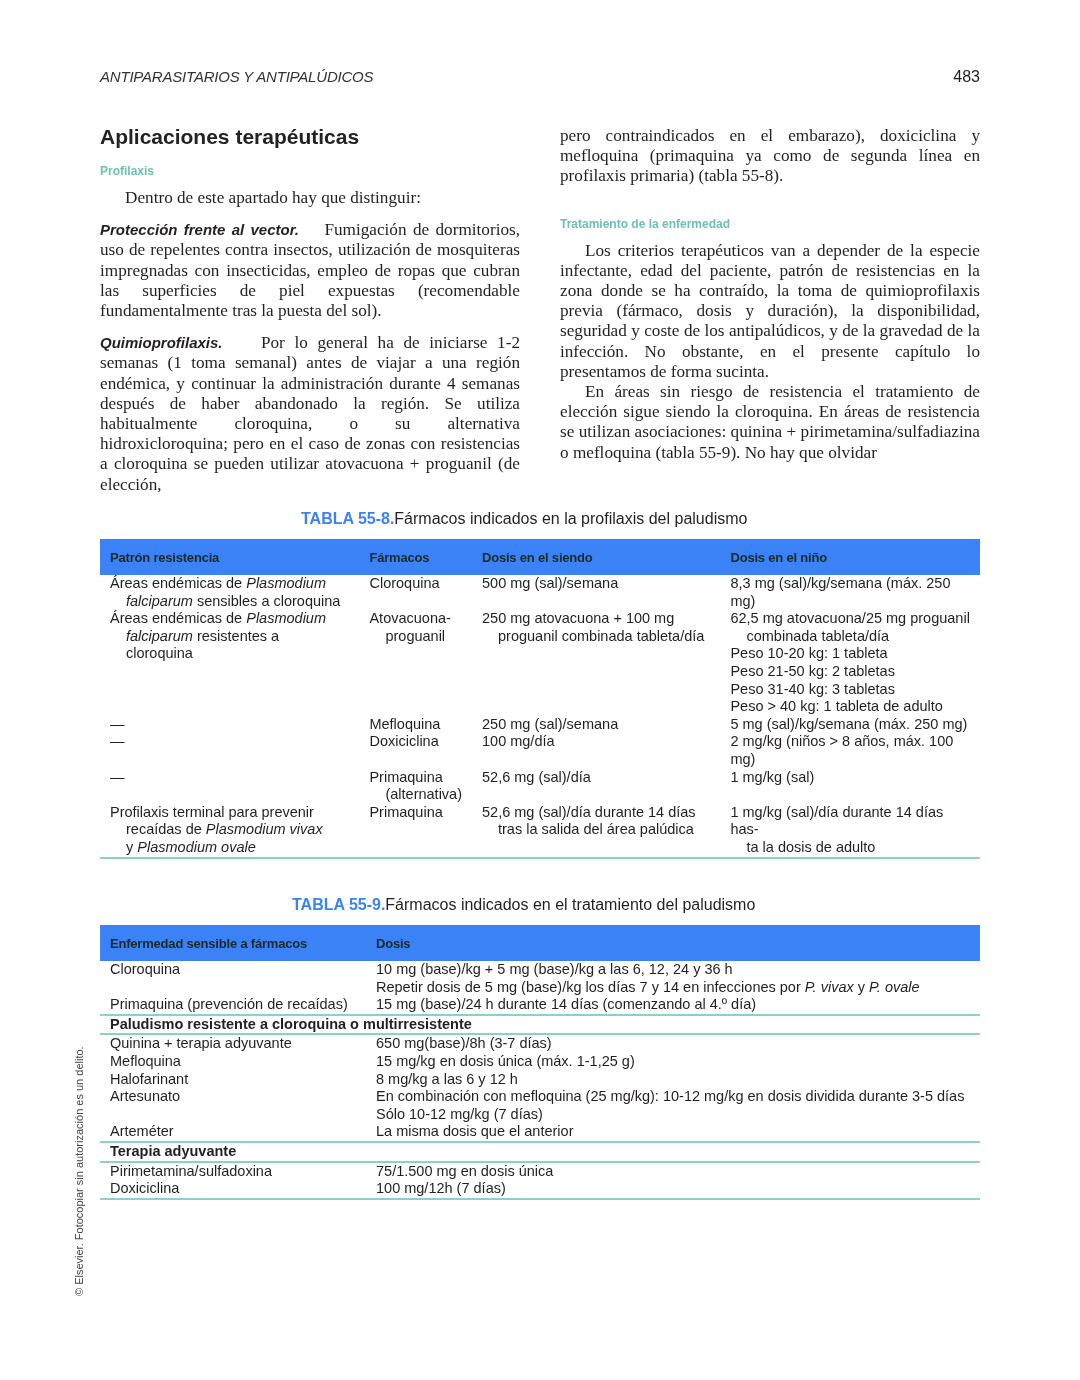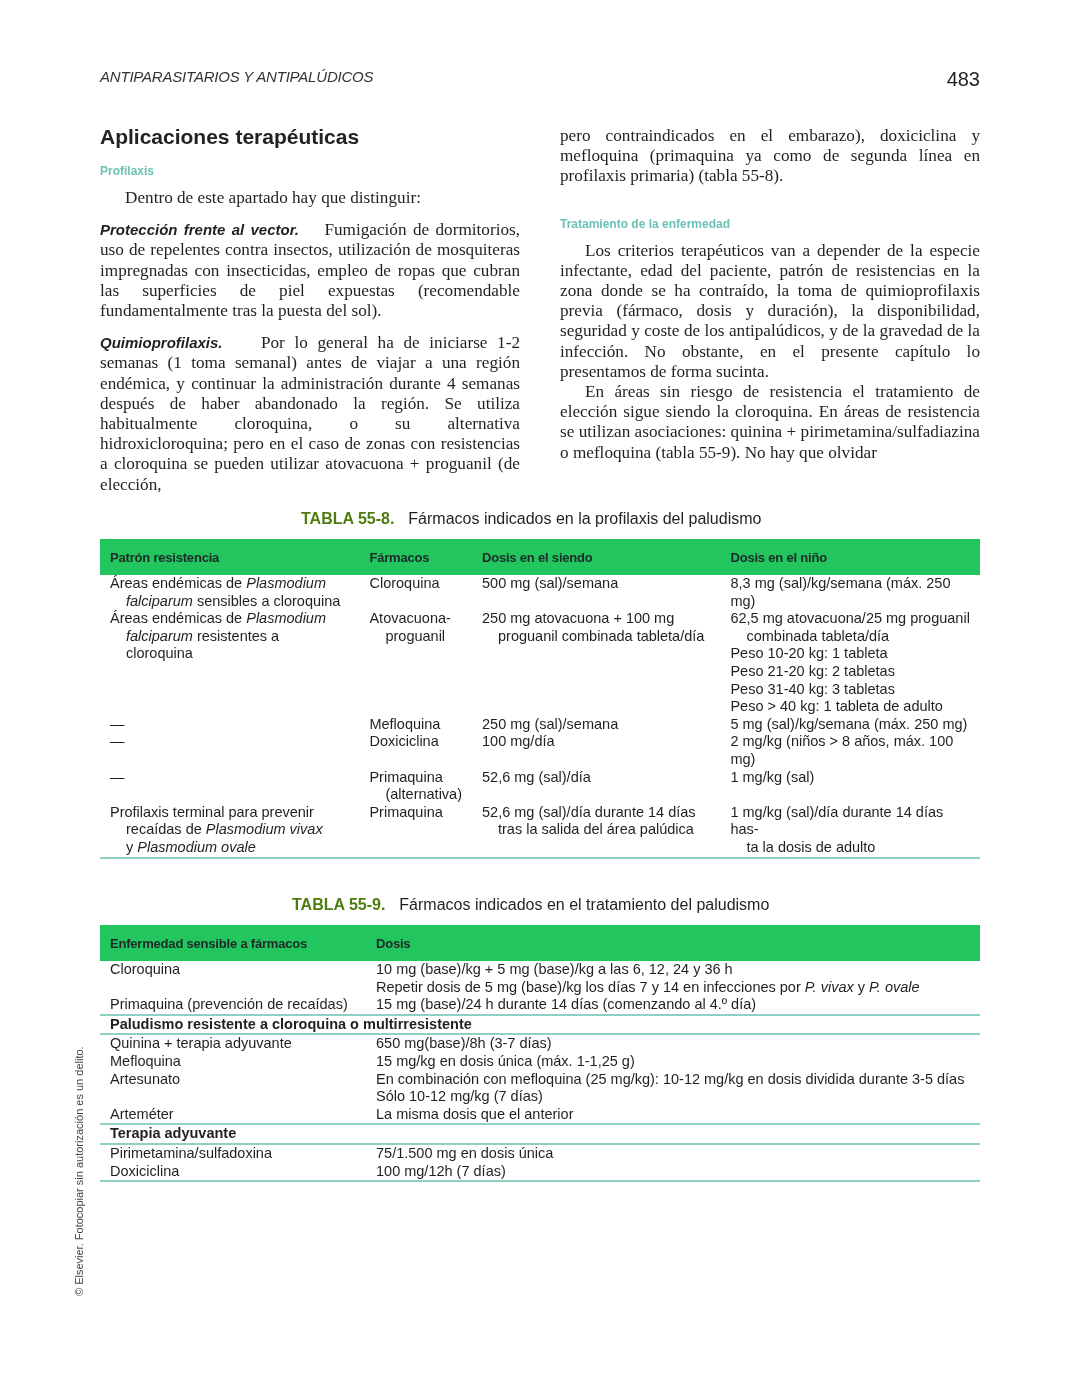--- a/index.html
+++ b/index.html
@@ -1,34 +1,34 @@
 <!DOCTYPE html>
 <html><head>
 <meta charset="utf-8">
 <style>
   html, body { margin: 0; padding: 0; background: #ffffff; }
   body { width: 1080px; height: 1380px; position: relative; overflow: hidden; color: #231f20; }
   .running-head { position: absolute; left: 100px; top: 68px; font-family: "Liberation Sans", sans-serif; font-style: italic; font-size: 15px; color: #333; letter-spacing: -0.2px; }
-  .page-number { position: absolute; right: 100px; top: 68px; font-family: "Liberation Sans", sans-serif; font-size: 20px; color: #231f20; }
+  .page-number { position: absolute; right: 100px; top: 68px; font-family: "Liberation Sans", sans-serif; font-size: 16px; color: #231f20; }
   .col { position: absolute; top: 124px; width: 420px; font-family: "Liberation Serif", serif; font-size: 17.2px; line-height: 20.2px; text-align: justify; }
   .col-left { left: 100px; }
   .col-right { left: 560px; top: 126px; }
   .section-title { font-family: "Liberation Sans", sans-serif; font-size: 21px; color: #222; margin: 0 0 10px 0; line-height: 26px; }
   .subhead { font-family: "Liberation Sans", sans-serif; font-weight: bold; font-size: 12px; color: #6cc2b2; margin: 0 0 6px 0; line-height: 22px; }
   .para { margin: 0; }
   .indent { text-indent: 25px; }
   .run-in { font-family: "Liberation Sans", sans-serif; font-weight: bold; font-style: italic; font-size: 15px; }
   .gap-s { height: 12px; }
   .gap-l { height: 26px; }
 
   .table-caption { position: absolute; font-family: "Liberation Sans", sans-serif; font-size: 16px; color: #231f20; }
-  .table-caption .num { color: #4d7c0f; font-weight: bold; margin-right: 14px; }
+  .table-caption .num { color: #3b82f6; font-weight: bold; }
 
   table.t { position: absolute; left: 100px; width: 880px; border-collapse: collapse; font-family: "Liberation Sans", sans-serif; font-size: 14.5px; color: #231f20; }
-  table.t th { background: #22c55e; text-align: left; font-weight: bold; font-size: 13px; padding: 0 10px; height: 36px; letter-spacing: -0.2px; color: #1d2a28; }
+  table.t th { background: #3b82f6; text-align: left; font-weight: bold; font-size: 13px; padding: 0 10px; height: 36px; letter-spacing: -0.2px; color: #1d2a28; }
   table.t td { vertical-align: top; padding: 0 10px; line-height: 17.6px; }
   .line { display: block; }
   .first-row td { padding-top: 8px; }
   .bottom-rule td { border-bottom: 2px solid #8fd0c4; padding-bottom: 8px; }
   .group-head td { font-weight: bold; padding-top: 8px; padding-bottom: 9px; border-bottom: 2px solid #8fd0c4; }
 
   .copyright { position: absolute; left: 73px; top: 1296px; transform-origin: left top; transform: rotate(-90deg); font-family: "Liberation Sans", sans-serif; font-size: 11px; color: #444; white-space: nowrap; }
 </style>
 </head>
 <body>
@@ -92,21 +92,21 @@
         <span class="line" style="padding-left:16px;">proguanil</span>
       </td>
       <td>
         <span class="line">250 mg atovacuona + 100 mg</span>
         <span class="line" style="padding-left:16px;">proguanil combinada tableta/día</span>
       </td>
       <td>
         <span class="line">62,5 mg atovacuona/25 mg proguanil</span>
         <span class="line" style="padding-left:16px;">combinada  tableta/día</span>
         <span class="line">Peso 10-20 kg: 1 tableta</span>
-        <span class="line">Peso 21-20 kg: 2 tabletas</span>
+        <span class="line">Peso 21-50 kg: 2 tabletas</span>
         <span class="line">Peso 31-40 kg: 3 tabletas</span>
         <span class="line">Peso &gt; 40 kg: 1 tableta de adulto</span>
       </td>
     </tr>
     <tr>
       <td>—</td>
       <td>Mefloquina</td>
       <td>250 mg (sal)/semana</td>
       <td>5 mg (sal)/kg/semana (máx. 250 mg)</td>
     </tr>
@@ -176,20 +176,24 @@
     </tr>
     <tr class="first-row">
       <td>Quinina + terapia adyuvante</td>
       <td>650 mg(base)/8h (3-7 días)</td>
     </tr>
     <tr>
       <td>Mefloquina</td>
       <td>15 mg/kg en dosis única (máx. 1-1,25 g)</td>
     </tr>
     <tr>
+      <td>Halofarinant</td>
+      <td>8 mg/kg a las 6 y 12 h</td>
+    </tr>
+    <tr>
       <td>Artesunato</td>
       <td>
         <span class="line">En combinación con mefloquina (25 mg/kg): 10-12 mg/kg en dosis dividida durante 3-5 días</span>
         <span class="line">Sólo 10-12 mg/kg  (7 días)</span>
       </td>
     </tr>
     <tr class="bottom-rule">
       <td>Arteméter</td>
       <td>La misma dosis que el anterior</td>
     </tr>

